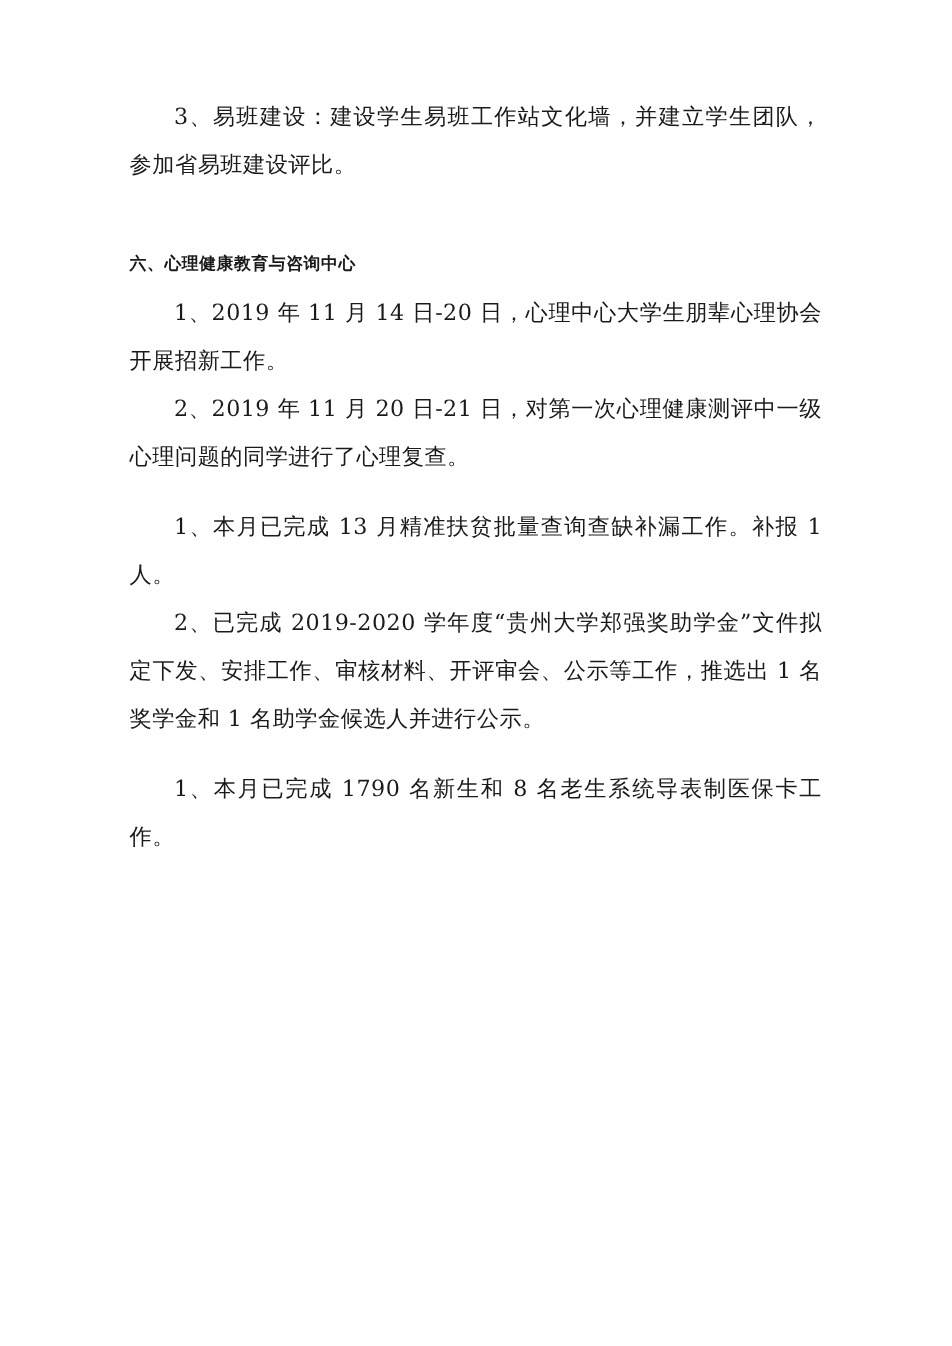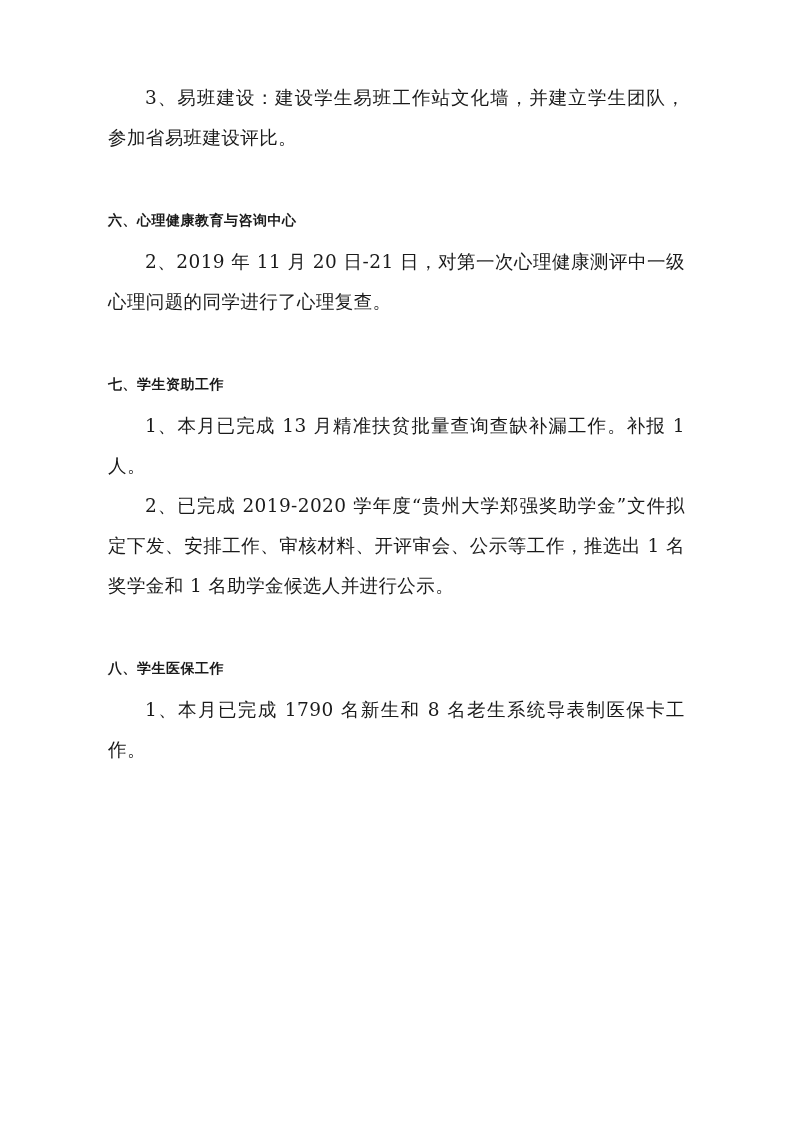--- a/index.html
+++ b/index.html
@@ -47,22 +47,21 @@
   }
 </style>
 </head>
 <body>
 
 <div class="page">
   <div class="doc-body" id="doc-body">
       <div class="para">3、易班建设：建设学生易班工作站文化墙，并建立学生团队，参加省易班建设评比。</div>
       <div class="gap-sm"></div>
       <div class="heading">六、心理健康教育与咨询中心</div>
+      <div class="para">1、2019 年 11 月 14 日-20 日，心理中心大学生朋辈心理协会开展招新工作。</div>
       <div class="para">2、2019 年 11 月 20 日-21 日，对第一次心理健康测评中一级心理问题的同学进行了心理复查。</div>
       <div class="gap-sm"></div>
-      <div class="heading">七、学生资助工作</div>
       <div class="para">1、本月已完成 13 月精准扶贫批量查询查缺补漏工作。补报 1 人。</div>
       <div class="para">2、已完成 2019-2020 学年度“贵州大学郑强奖助学金”文件拟定下发、安排工作、审核材料、开评审会、公示等工作，推选出 1 名奖学金和 1 名助学金候选人并进行公示。</div>
       <div class="gap-sm"></div>
-      <div class="heading">八、学生医保工作</div>
       <div class="para">1、本月已完成 1790 名新生和 8 名老生系统导表制医保卡工作。</div>
     </div>
 </div>
 
 </body></html>

